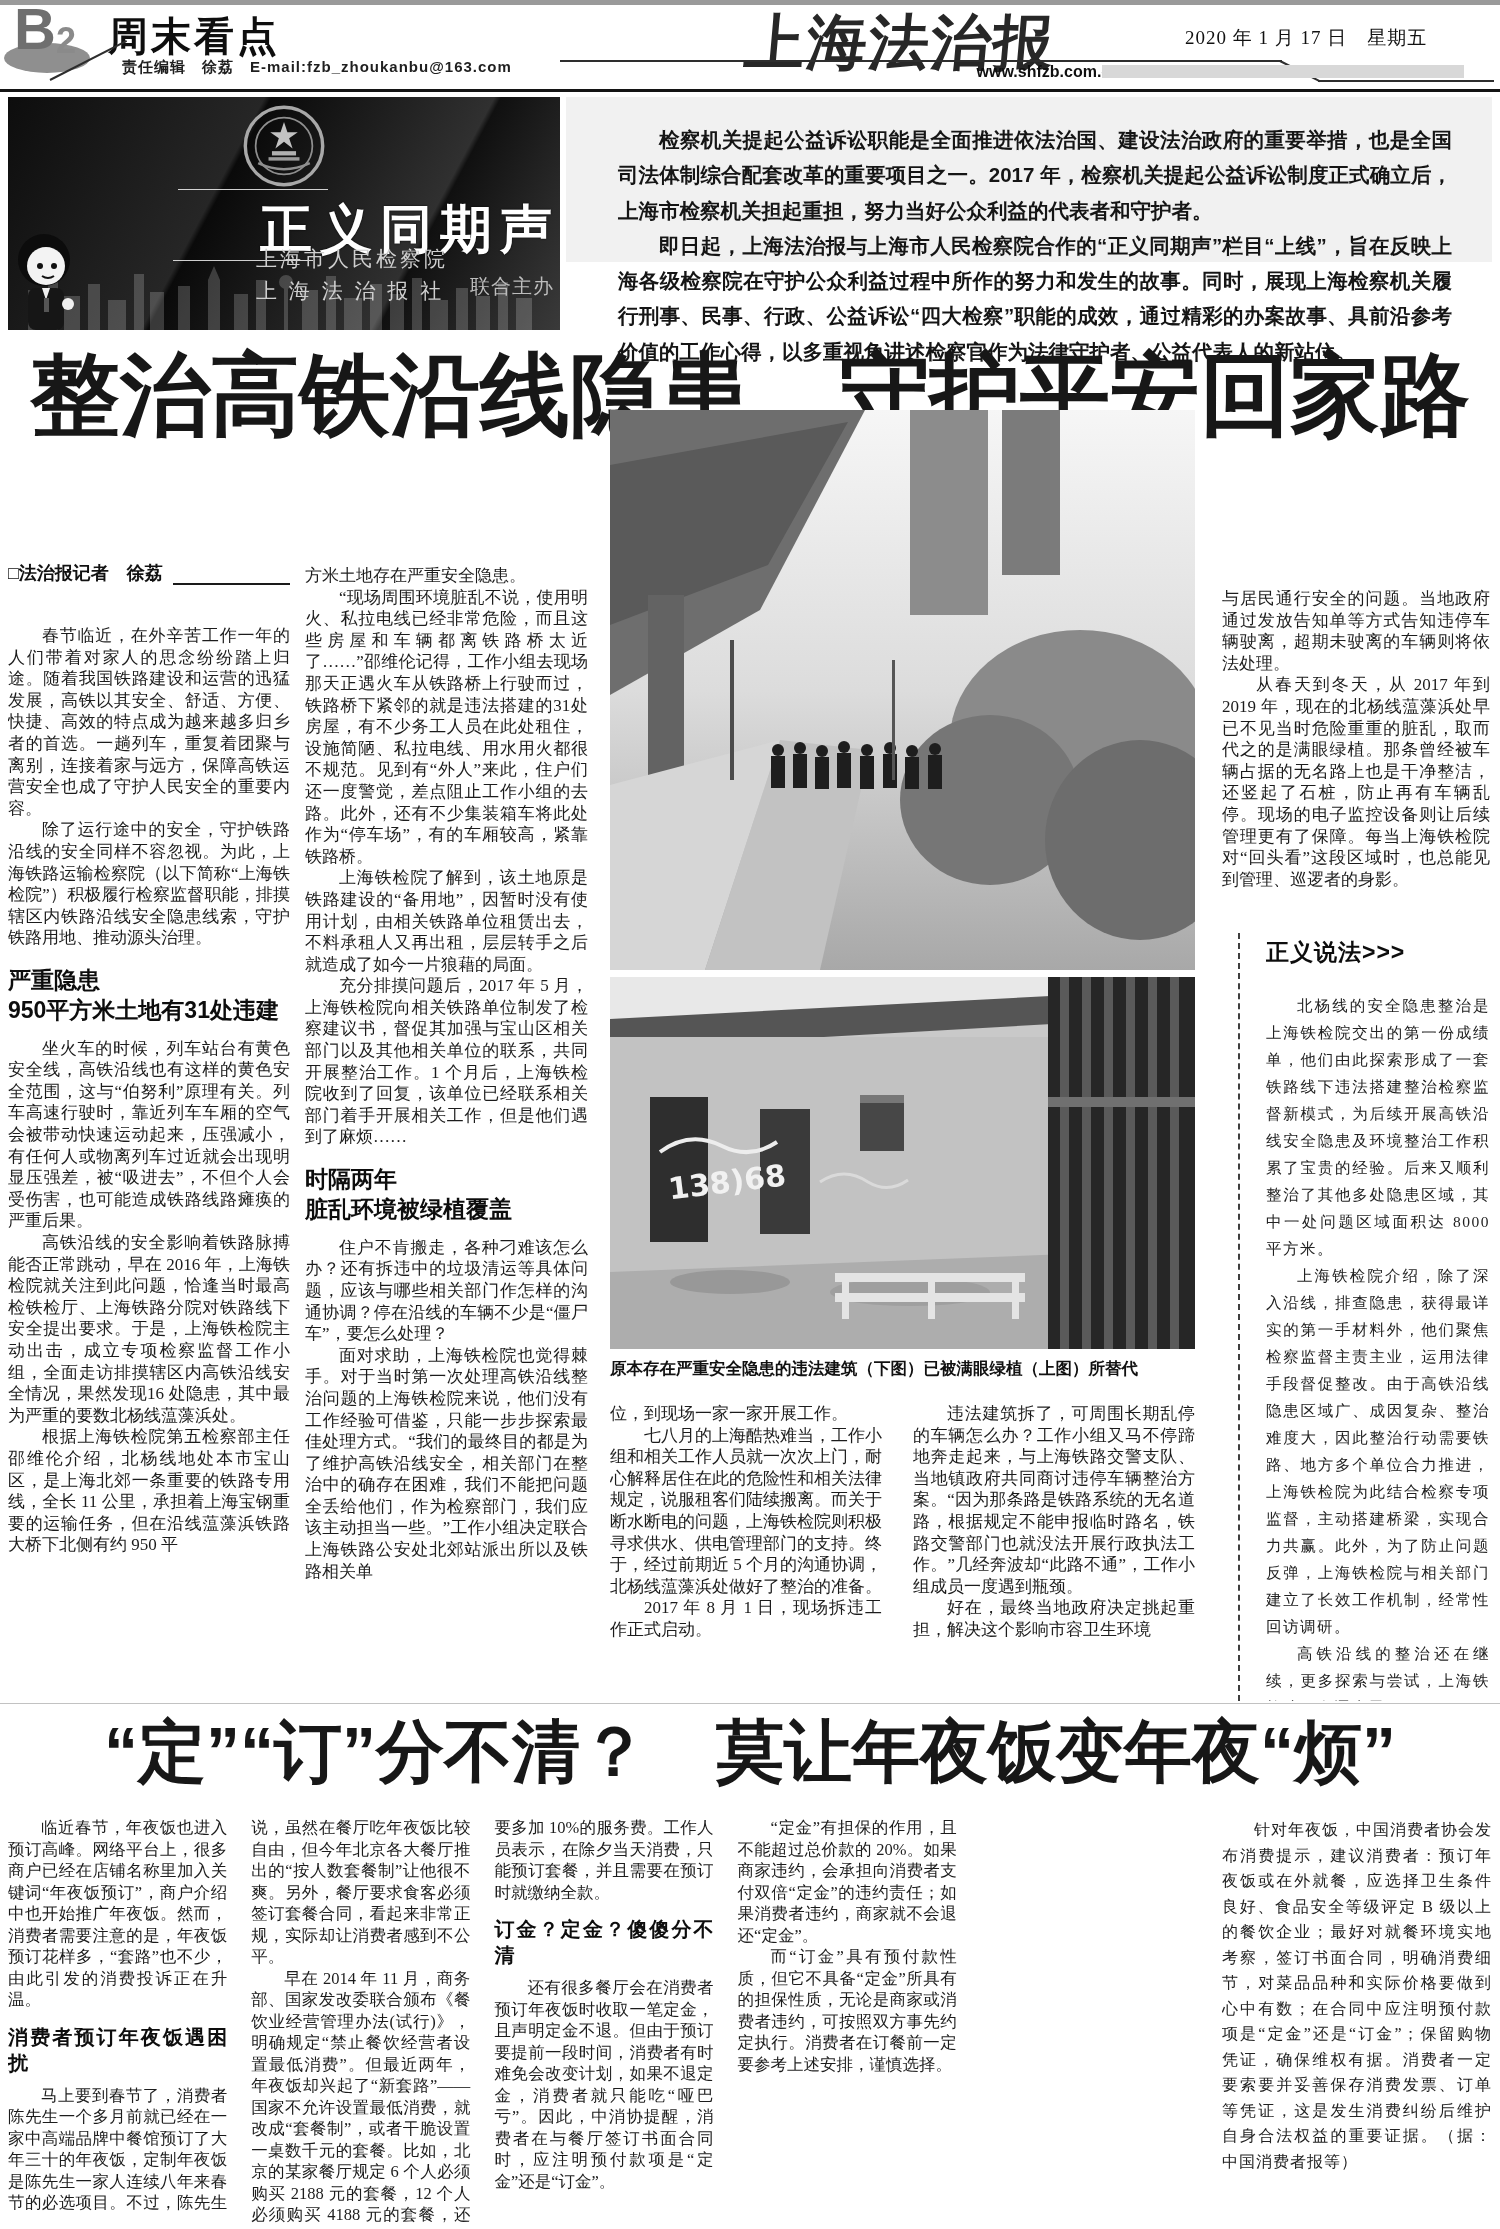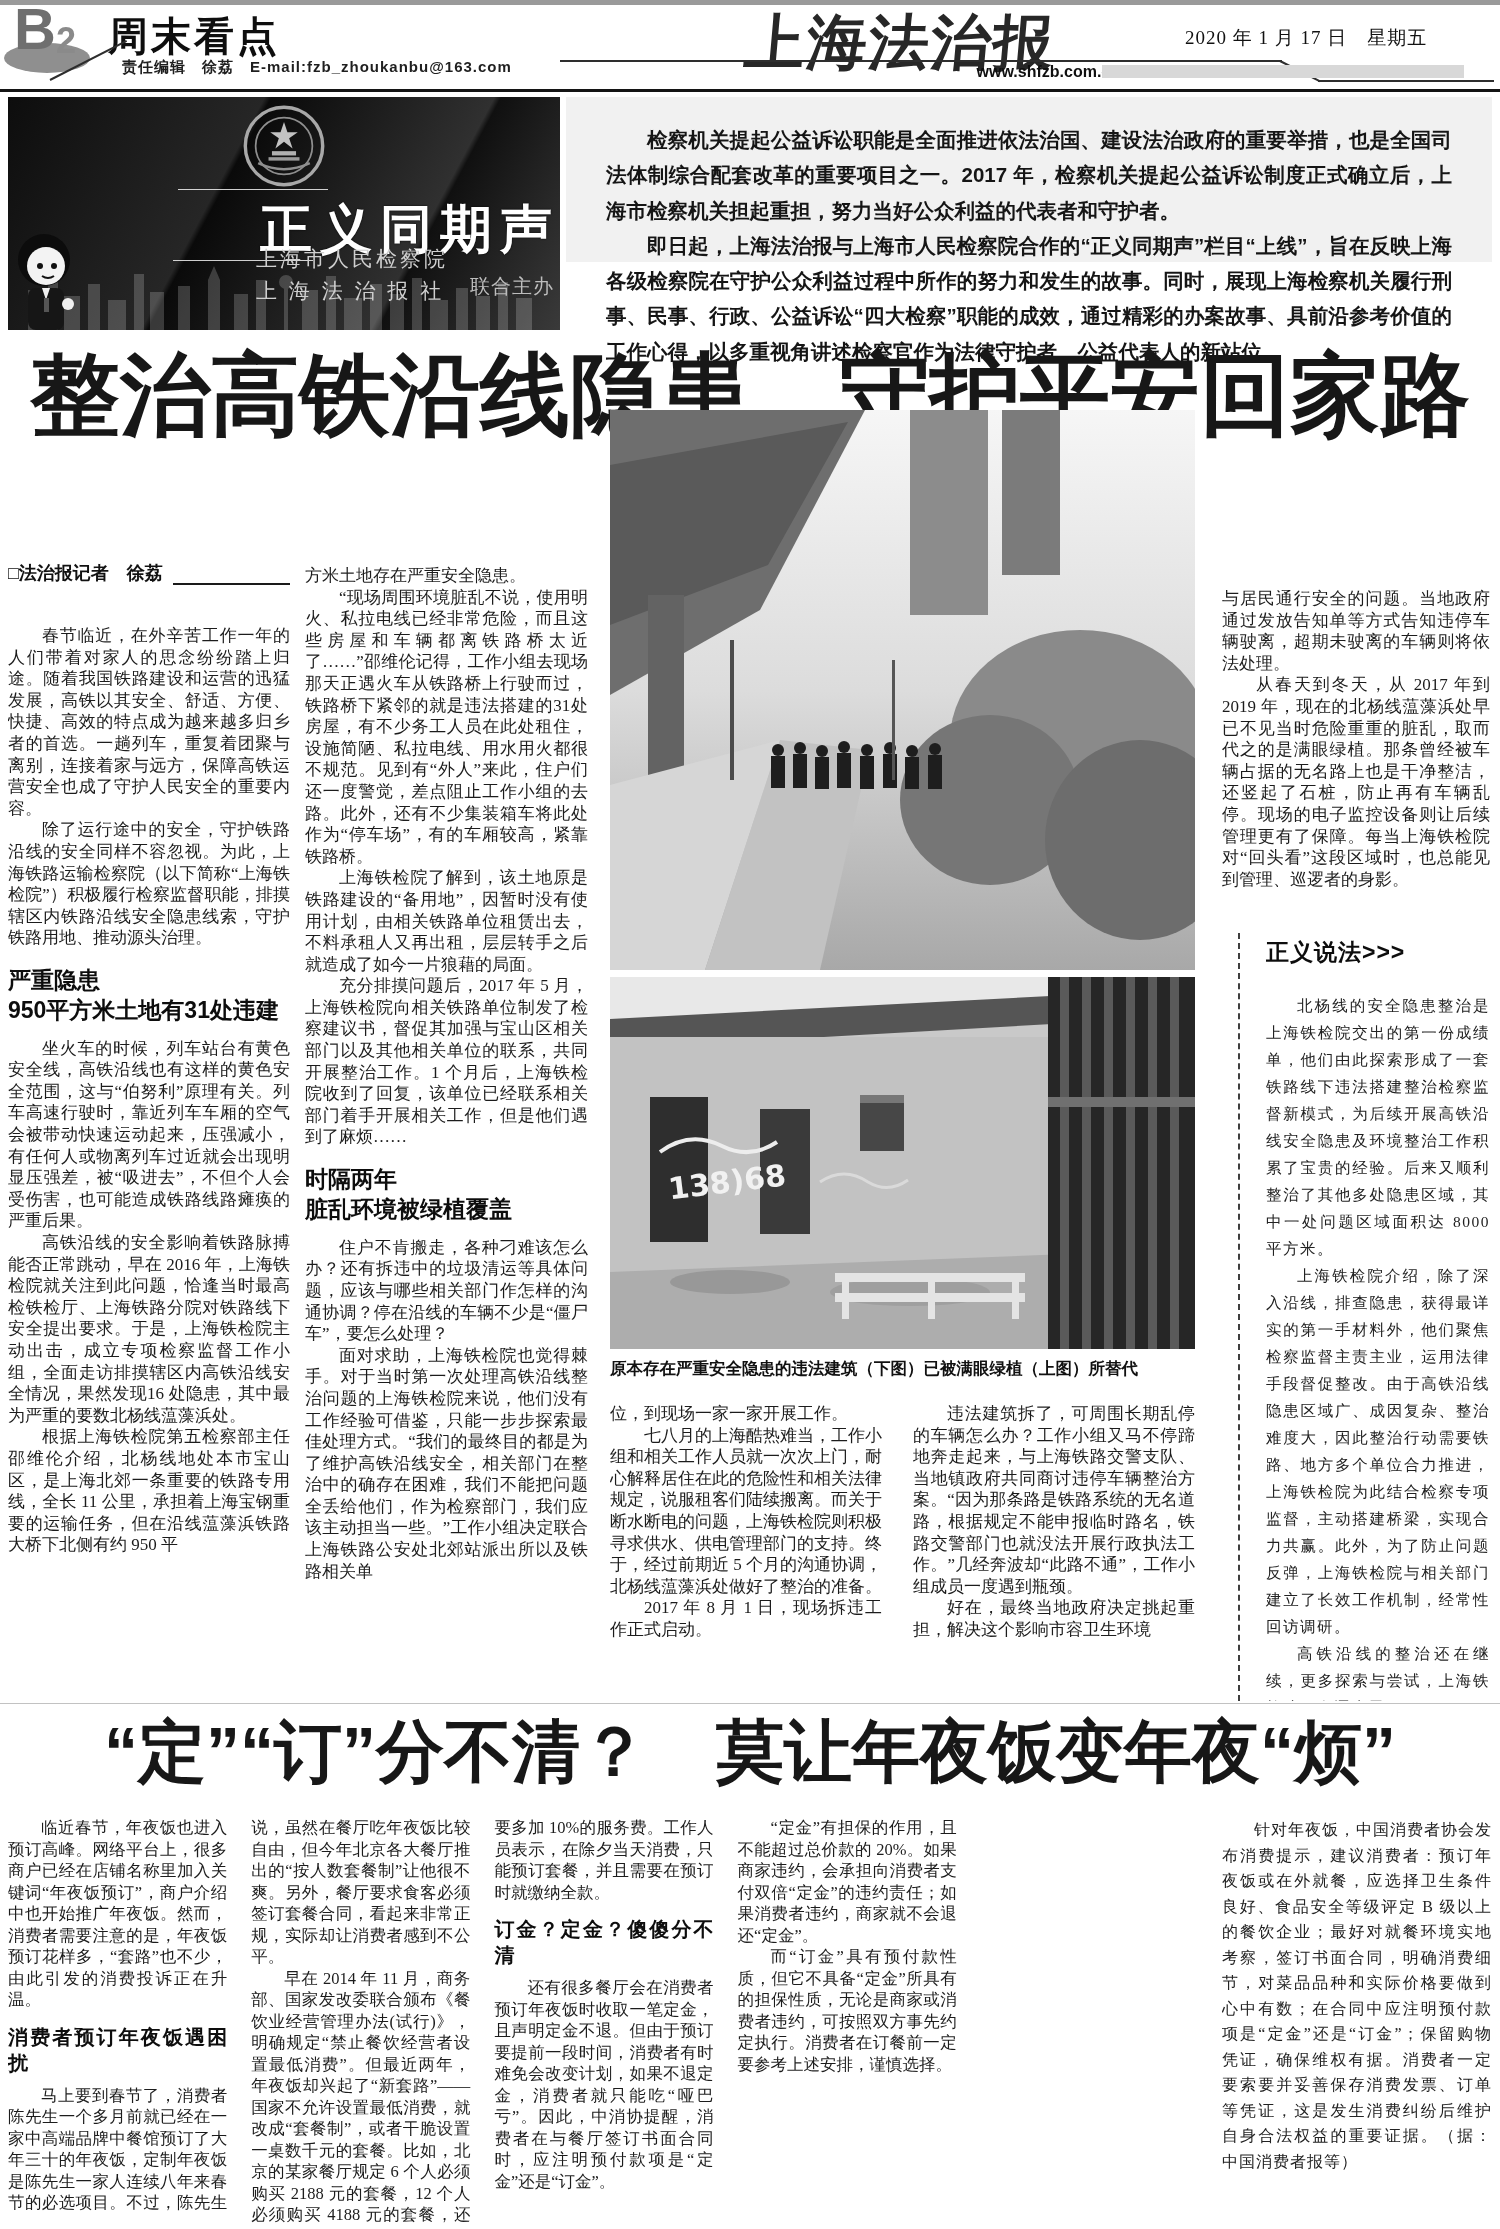--- a/index.html
+++ b/index.html
@@ -32,21 +32,21 @@
 .banner-line-a{position:absolute;left:170px;top:92px;width:150px;height:1px;background:rgba(255,255,255,.8)}
 .banner-line-b{position:absolute;left:165px;top:163px;width:140px;height:1px;background:rgba(255,255,255,.8)}
 .banner-hosts{position:absolute;right:112px;bottom:22px;color:#cfcfcf;text-align:left;
   font:500 21px "Liberation Sans",sans-serif;letter-spacing:3px;line-height:1.55}
 .banner-cohost{position:absolute;right:6px;bottom:30px;color:#bdbdbd;font:500 20px "Liberation Sans",sans-serif;letter-spacing:1px}
 .banner svg.skyline{position:absolute;left:0;bottom:0;width:100%;height:70px;opacity:.55}
 .banner svg.emblem{position:absolute;left:50%;top:6px;transform:translateX(-50%)}
 .banner svg.mascot{position:absolute;left:2px;bottom:0}
 
 
-.intro{left:566px;top:92px;width:926px;height:165px;background:#f1f1f1;padding:25px 40px 0 40px}
+.intro{left:566px;top:92px;width:926px;height:165px;background:#f1f1f1;padding:25px 40px 0 52px}
 .intro p{font:700 20.5px/1.72 "Liberation Sans",sans-serif;color:#151515;text-indent:2em;text-align:justify}
 
 
 .headline{left:0;top:330px;width:1500px;text-align:center;font-family:Liberation Mono, monospace;
   font-weight:900;font-size:90px;letter-spacing:0;color:#171717;white-space:nowrap}
 .bheadline{left:0;top:1702px;width:1500px;text-align:center;font-family:"Liberation Sans",sans-serif;
   font-weight:900;font-size:68px;color:#171717;white-space:nowrap}
 .sep{left:0;top:1698px;width:1500px;height:1px;background:#c2c2c2}
 
 

